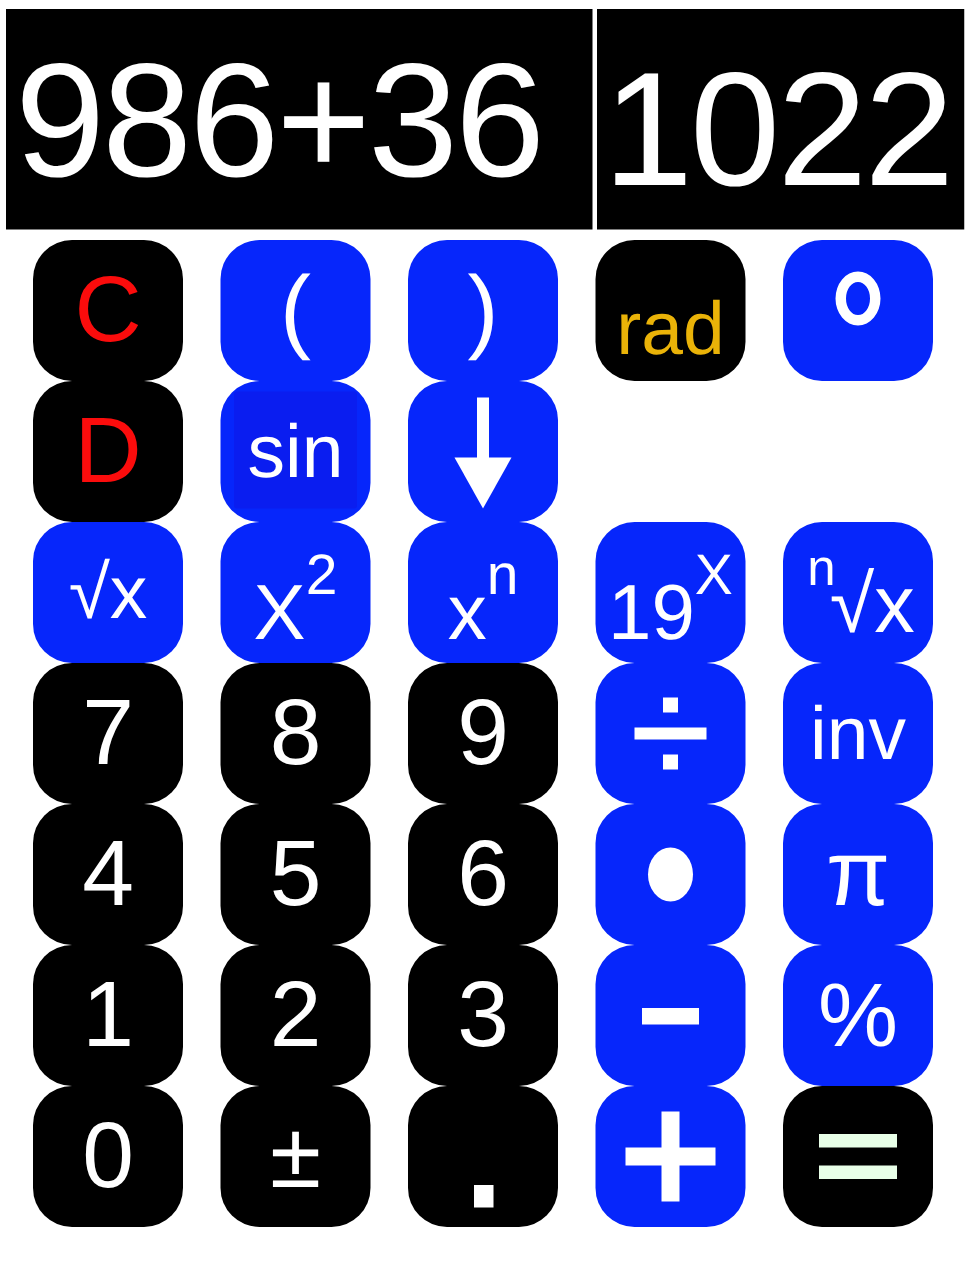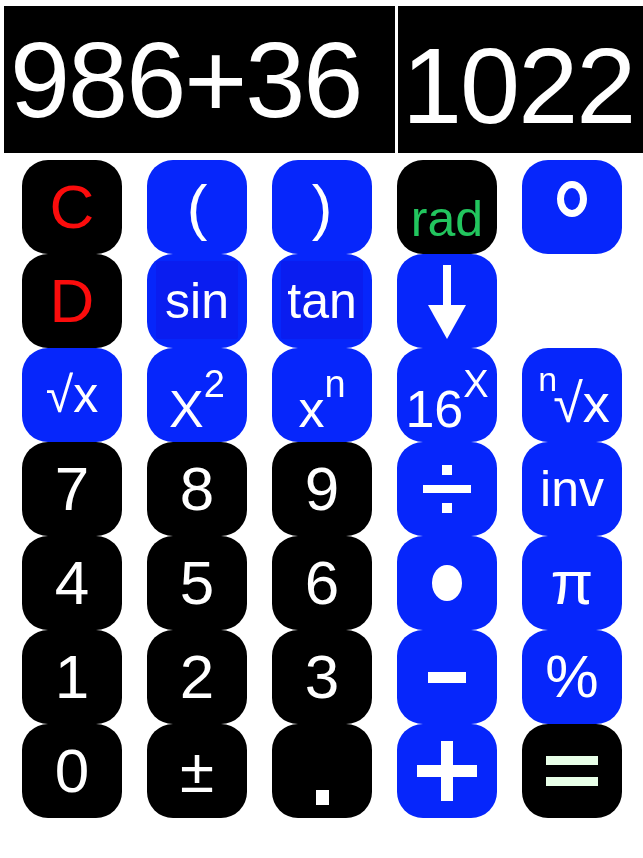--- a/index.html
+++ b/index.html
@@ -96,21 +96,21 @@
 
   .key-label {
     font-size: 54px;
     color: #ffffff;
     line-height: 1;
     display: block;
   }
 
   
   .txt-red    { color: #fb0c0c; }
-  .txt-yellow { color: #22c55e; margin-top: 24px; }
+  .txt-yellow { color: #eab308; margin-top: 24px; }
 
   
   .sz-digit  { font-size: 62px; }
   .sz-word   { font-size: 50px; }
   .sz-paren  { font-size: 62px; }
   .sz-pi     { font-size: 62px; }
   .sz-pct    { font-size: 60px; }
 
   
   .sup-wrap {
@@ -292,23 +292,20 @@
       </button>
     </div>
 
     <div class="key-row">
       <button class="key dark">
         <span class="key-label sz-digit txt-red">D</span>
       </button>
       <button class="key blue inner-tint">
         <span class="key-label sz-word">sin</span>
       </button>
-      <button class="key blue inner-tint">
-        <span class="key-label sz-word">tan</span>
-      </button>
       <button class="key blue">
         <span class="down-arrow">
           <span class="shaft"></span>
             <span class="head"></span>
         </span>
       </button>
     </div>
 
     <div class="key-row">
       <button class="key blue">
@@ -321,21 +318,21 @@
         </span>
       </button>
       <button class="key blue">
         <span class="sup-wrap">
           <span class="sup-base">x</span>
           <span class="sup-exp">n</span>
         </span>
       </button>
       <button class="key blue">
         <span class="sup-wrap">
-          <span class="sup-base">16</span>
+          <span class="sup-base">19</span>
           <span class="sup-exp">X</span>
         </span>
       </button>
       <button class="key blue">
         <span class="radical-wrap">
           <span class="pre-idx">n</span>
           <span class="rad-body">√x</span>
         </span>
       </button>
     </div>

